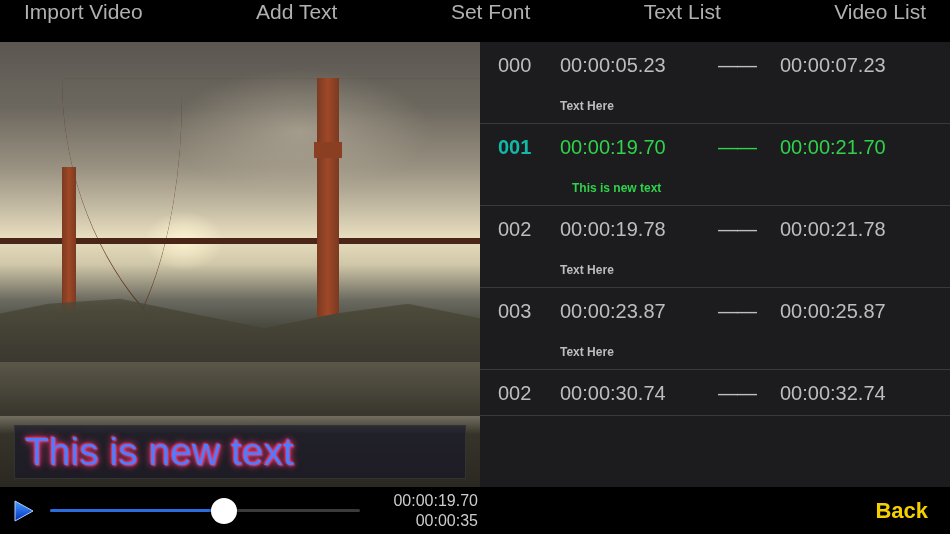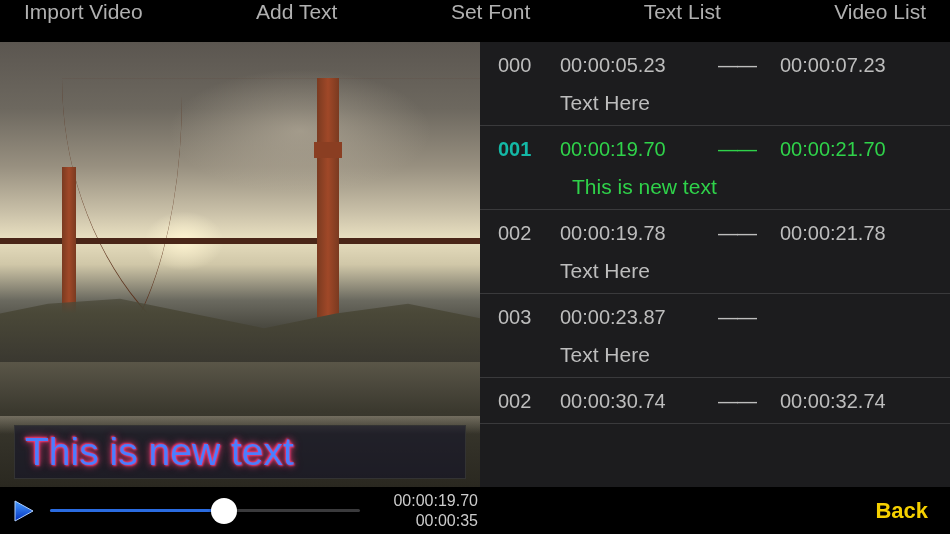--- a/index.html
+++ b/index.html
@@ -154,24 +154,25 @@
   align-items: flex-end;
   font-size: 20px;
   color: #bdbdbd;
   gap: 18px;
 }
 .row-idx { width: 44px; }
 .row-start { width: 140px; }
 .row-dash { width: 44px; letter-spacing: -1px; }
 .row-end { flex: 1; }
 .row-text {
-  margin-top: 14px;
+  margin-top: 22px;
   margin-left: 62px;
-  font-size: 21px;
+  font-size: 12px;
   color: #bdbdbd;
+  font-weight: bold;
 }
 .row.active .row-idx { color: #14b8a6; font-weight: bold; }
 .row.active .row-start,
 .row.active .row-end,
 .row.active .row-text { color: #2fd24a; }
 .row.active .row-dash { color: #2fd24a; }
 .row.active .row-text { margin-left: 74px; }
 .bottombar {
   height: 47px;
   display: flex;
@@ -294,20 +295,21 @@
           <span class="row-dash">——</span>
           <span class="row-end">00:00:21.78</span>
         </div>
         <div class="row-text">Text Here</div>
       </div>
       <div class="row">
         <div class="row-top">
           <span class="row-idx">003</span>
           <span class="row-start">00:00:23.87</span>
           <span class="row-dash">——</span>
+          <span class="row-end">00:00:25.87</span>
         </div>
         <div class="row-text">Text Here</div>
       </div>
       <div class="row">
         <div class="row-top">
           <span class="row-idx">002</span>
           <span class="row-start">00:00:30.74</span>
           <span class="row-dash">——</span>
           <span class="row-end">00:00:32.74</span>
         </div>

